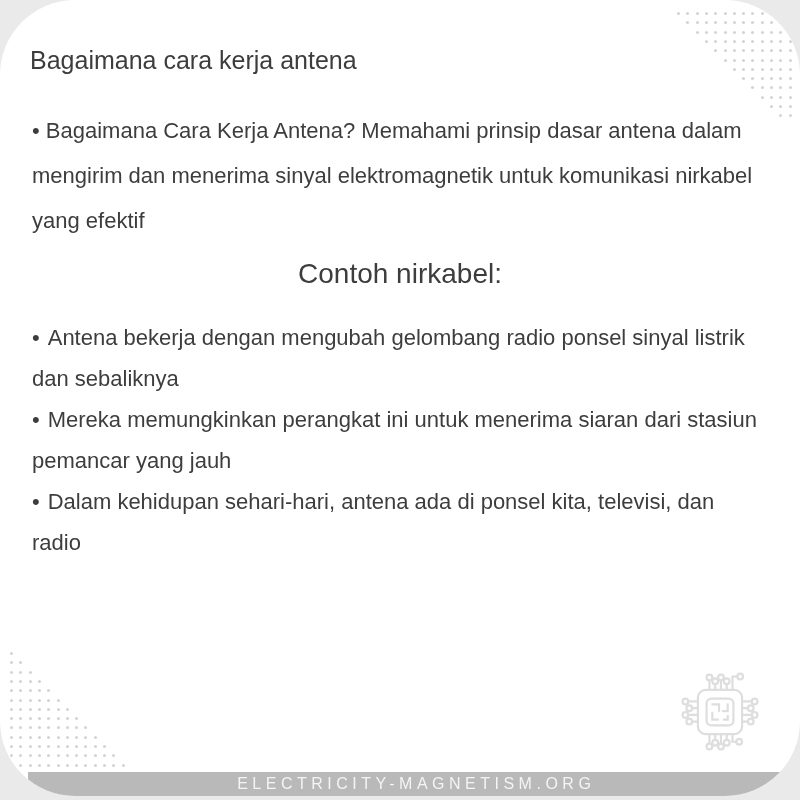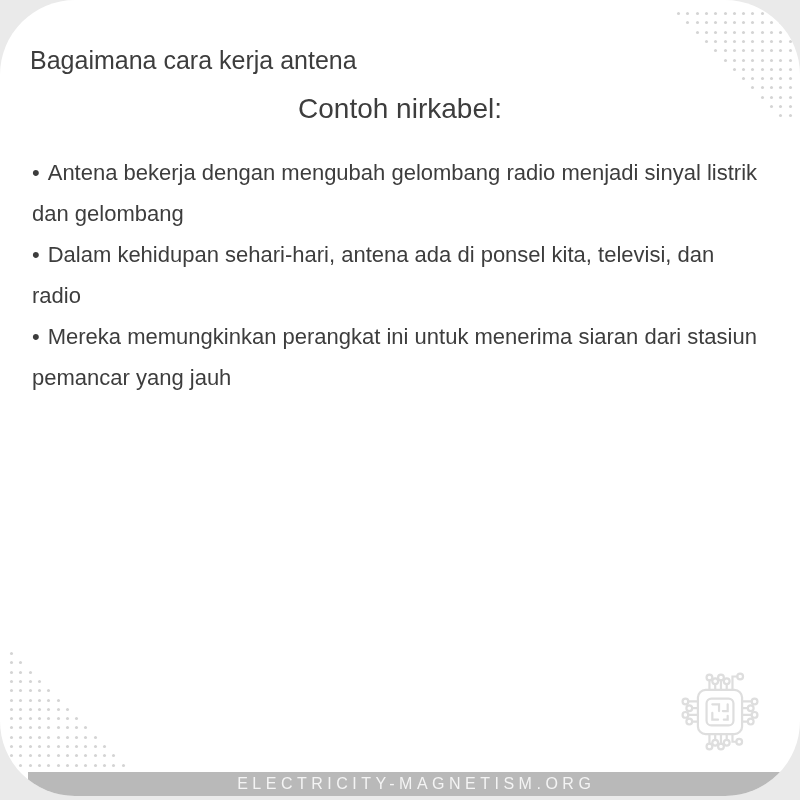--- a/index.html
+++ b/index.html
@@ -263,27 +263,28 @@
         <i style="left: 65.1px; top: 111.6px;"></i>
         <i style="left: 74.4px; top: 111.6px;"></i>
         <i style="left: 83.7px; top: 111.6px;"></i>
         <i style="left: 93px; top: 111.6px;"></i>
         <i style="left: 102.3px; top: 111.6px;"></i>
         <i style="left: 111.6px; top: 111.6px;"></i>
       </div>
 
     <h1 class="page-title">Bagaimana cara kerja antena</h1>
 
+    <p class="intro">• Bagaimana Cara Kerja Antena? Memahami prinsip dasar antena dalam mengirim dan menerima sinyal elektromagnetik untuk komunikasi nirkabel yang efektif</p>
 
     <h2 class="section-heading">Contoh nirkabel:</h2>
 
     <ul class="bullet-list">
-      <li><span class="bullet-marker">•</span><span>Antena bekerja dengan mengubah gelombang radio menjadi sinyal listrik dan gelombang</span></li>
+      <li><span class="bullet-marker">•</span><span>Antena bekerja dengan mengubah gelombang radio ponsel sinyal listrik dan sebaliknya</span></li>
+      <li><span class="bullet-marker">•</span><span>Mereka memungkinkan perangkat ini untuk menerima siaran dari stasiun pemancar yang jauh</span></li>
       <li><span class="bullet-marker">•</span><span>Dalam kehidupan sehari-hari, antena ada di ponsel kita, televisi, dan radio</span></li>
-      <li><span class="bullet-marker">•</span><span>Mereka memungkinkan perangkat ini untuk menerima siaran dari stasiun pemancar yang jauh</span></li>
     </ul>
 
     <div class="chip-wrap">
       <svg class="chip-icon" viewBox="0 0 100 100" width="96" height="96" aria-hidden="true">
         <rect x="27" y="27" width="46" height="46" rx="8"></rect>
         <rect x="36" y="36" width="28" height="28" rx="5"></rect>
         <path d="M42,42 h7 v7"></path>
         <path d="M58,42 v7 h-5"></path>
         <path d="M42,51 v7 h6"></path>
         <path d="M58,54 v4 h-4"></path>

